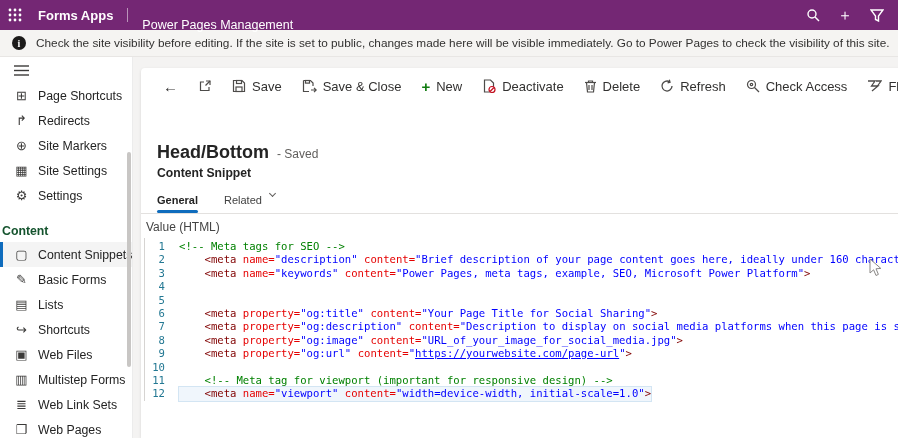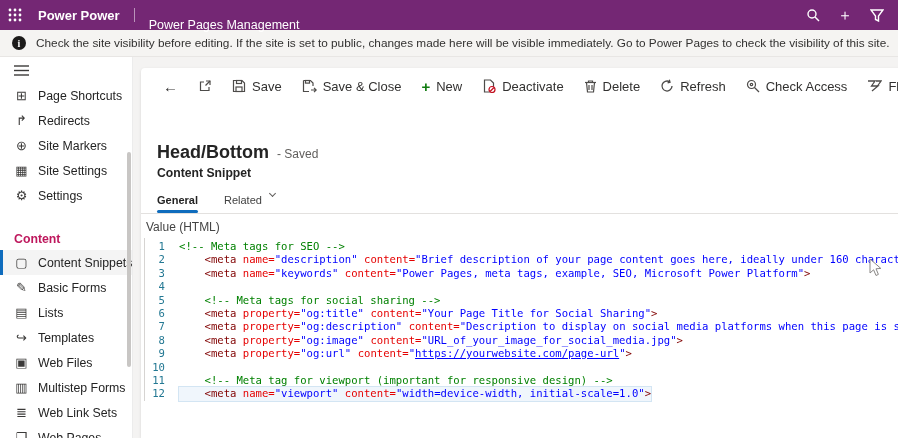--- a/index.html
+++ b/index.html
@@ -31,22 +31,22 @@
   .shell { position:absolute; top:57px; left:0; width:898px; height:381px; display:flex; }
 
   
   .sidebar { width:133px; background:#fff; border-right:1px solid #ececec;
     position:relative; overflow:hidden; flex:0 0 auto; }
   .hamburger { height:26px; display:flex; align-items:center; padding-left:14px; cursor:pointer; }
   .nav-item { height:25px; display:flex; align-items:center; gap:9px;
     padding-left:14px; font-size:12.3px; color:#242424; cursor:pointer; white-space:nowrap; }
   .nav-item .nav-ico { width:15px; text-align:center; font-size:13px; color:#3b3a39; flex:0 0 auto; }
   .nav-item.selected { background:#f4f4f4; border-left:3px solid #0f6cbd; padding-left:11px; }
-  .nav-section { margin:24px 0 4px; padding-left:14px; font-size:12.3px;
-    font-weight:bold; color:#be185d; }
+  .nav-section { margin:16px 0 4px; padding-left:2px; font-size:12.3px;
+    font-weight:bold; color:#14532d; }
   .side-scroll { position:absolute; right:1px; top:95px; width:4px; height:215px;
     background:#c8c6c4; border-radius:2px; }
 
   
   .main { flex:1; background:#f4f3f2; padding:11px 5px 0 8px; }
   .card { background:#fff; height:100%; border-radius:4px 4px 0 0;
     box-shadow:0 1px 3px rgba(0,0,0,.12); position:relative; }
 
   
   .cmdbar { height:36px; display:flex; align-items:center; padding:0 14px;
@@ -105,21 +105,21 @@
           <circle cx="12" cy="2" r="1.4"></circle>
         <circle cx="2" cy="7" r="1.4"></circle>
           <circle cx="7" cy="7" r="1.4"></circle>
           <circle cx="12" cy="7" r="1.4"></circle>
         <circle cx="2" cy="12" r="1.4"></circle>
           <circle cx="7" cy="12" r="1.4"></circle>
           <circle cx="12" cy="12" r="1.4"></circle>
       </g>
     </svg>
   </div>
-  <span class="tb-app">Power Power</span>
+  <span class="tb-app">Forms Apps</span>
   <span class="tb-divider"></span>
   <span class="tb-env">Power Pages Management</span>
   <div class="tb-right">
     <span class="tb-iconbtn">
       <svg width="14" height="14" viewBox="0 0 14 14" fill="none" stroke="#ffffff" stroke-width="1.4">
         <circle cx="6" cy="6" r="4"></circle>
           <line x1="9" y1="9" x2="13" y2="13"></line>
       </svg>
     </span>
     <span class="tb-iconbtn">＋</span>
@@ -177,21 +177,21 @@
         <div class="nav-item">
           <span class="nav-ico">✎</span>
           <span>Basic Forms</span>
         </div>
         <div class="nav-item">
           <span class="nav-ico">▤</span>
           <span>Lists</span>
         </div>
         <div class="nav-item">
           <span class="nav-ico">↪</span>
-          <span>Templates</span>
+          <span>Shortcuts</span>
         </div>
         <div class="nav-item">
           <span class="nav-ico">▣</span>
           <span>Web Files</span>
         </div>
         <div class="nav-item">
           <span class="nav-ico">▥</span>
           <span>Multistep Forms</span>
         </div>
         <div class="nav-item">
@@ -322,21 +322,21 @@
         </div>
       <div class="tabs-divider"></div>
 
       <div class="editor-wrap">
         <div class="field-label">Value (HTML)</div>
         <div class="code-editor">
             <div class="code-line"><span class="ln">1</span><span class="code-text"><span class="tok-comment">&lt;!-- Meta tags for SEO --&gt;</span></span></div>
             <div class="code-line"><span class="ln">2</span><span class="code-text"><span class="tok-text">    </span><span class="tok-tag">&lt;meta</span><span class="tok-text"> </span><span class="tok-attr">name=</span><span class="tok-val">"description"</span><span class="tok-text"> </span><span class="tok-attr">content=</span><span class="tok-val">"Brief description of your page content goes here, ideally under 160 characters."</span></span></div>
             <div class="code-line"><span class="ln">3</span><span class="code-text"><span class="tok-text">    </span><span class="tok-tag">&lt;meta</span><span class="tok-text"> </span><span class="tok-attr">name=</span><span class="tok-val">"keywords"</span><span class="tok-text"> </span><span class="tok-attr">content=</span><span class="tok-val">"Power Pages, meta tags, example, SEO, Microsoft Power Platform"</span><span class="tok-tag">&gt;</span></span></div>
             <div class="code-line"><span class="ln">4</span><span class="code-text">&nbsp;</span></div>
-            <div class="code-line"><span class="ln">5</span><span class="code-text"><span class="tok-text">    </span><span class="tok-comment">&lt;!-- Meta tags for social sharing --&gt;</span></span></div>
+            <div class="code-line"><span class="ln">5</span><span class="code-text"><span class="tok-text">    </span></span></div>
             <div class="code-line"><span class="ln">6</span><span class="code-text"><span class="tok-text">    </span><span class="tok-tag">&lt;meta</span><span class="tok-text"> </span><span class="tok-attr">property=</span><span class="tok-val">"og:title"</span><span class="tok-text"> </span><span class="tok-attr">content=</span><span class="tok-val">"Your Page Title for Social Sharing"</span><span class="tok-tag">&gt;</span></span></div>
             <div class="code-line"><span class="ln">7</span><span class="code-text"><span class="tok-text">    </span><span class="tok-tag">&lt;meta</span><span class="tok-text"> </span><span class="tok-attr">property=</span><span class="tok-val">"og:description"</span><span class="tok-text"> </span><span class="tok-attr">content=</span><span class="tok-val">"Description to display on social media platforms when this page is shared."</span></span></div>
             <div class="code-line"><span class="ln">8</span><span class="code-text"><span class="tok-text">    </span><span class="tok-tag">&lt;meta</span><span class="tok-text"> </span><span class="tok-attr">property=</span><span class="tok-val">"og:image"</span><span class="tok-text"> </span><span class="tok-attr">content=</span><span class="tok-val">"URL_of_your_image_for_social_media.jpg"</span><span class="tok-tag">&gt;</span></span></div>
             <div class="code-line"><span class="ln">9</span><span class="code-text"><span class="tok-text">    </span><span class="tok-tag">&lt;meta</span><span class="tok-text"> </span><span class="tok-attr">property=</span><span class="tok-val">"og:url"</span><span class="tok-text"> </span><span class="tok-attr">content=</span><span class="tok-val">"</span><span class="tok-link">https://yourwebsite.com/page-url</span><span class="tok-val">"</span><span class="tok-tag">&gt;</span></span></div>
             <div class="code-line"><span class="ln">10</span><span class="code-text">&nbsp;</span></div>
             <div class="code-line"><span class="ln">11</span><span class="code-text"><span class="tok-text">    </span><span class="tok-comment">&lt;!-- Meta tag for viewport (important for responsive design) --&gt;</span></span></div>
             <div class="code-line current"><span class="ln">12</span><span class="code-text"><span class="tok-text">    </span><span class="tok-tag">&lt;meta</span><span class="tok-text"> </span><span class="tok-attr">name=</span><span class="tok-val">"viewport"</span><span class="tok-text"> </span><span class="tok-attr">content=</span><span class="tok-val">"width=device-width, initial-scale=1.0"</span><span class="tok-tag">&gt;</span></span></div>
           </div>
       </div>
 

